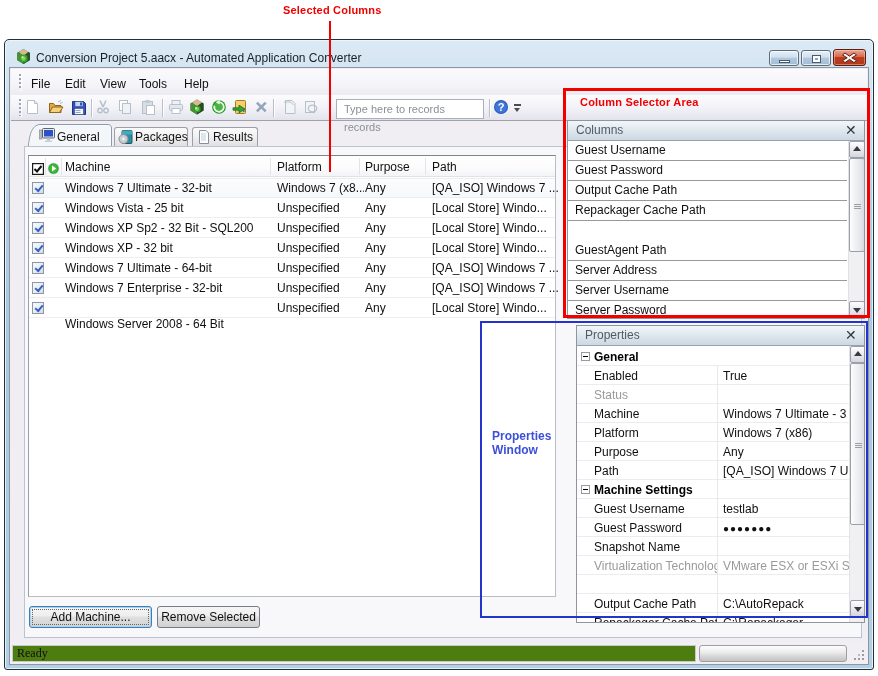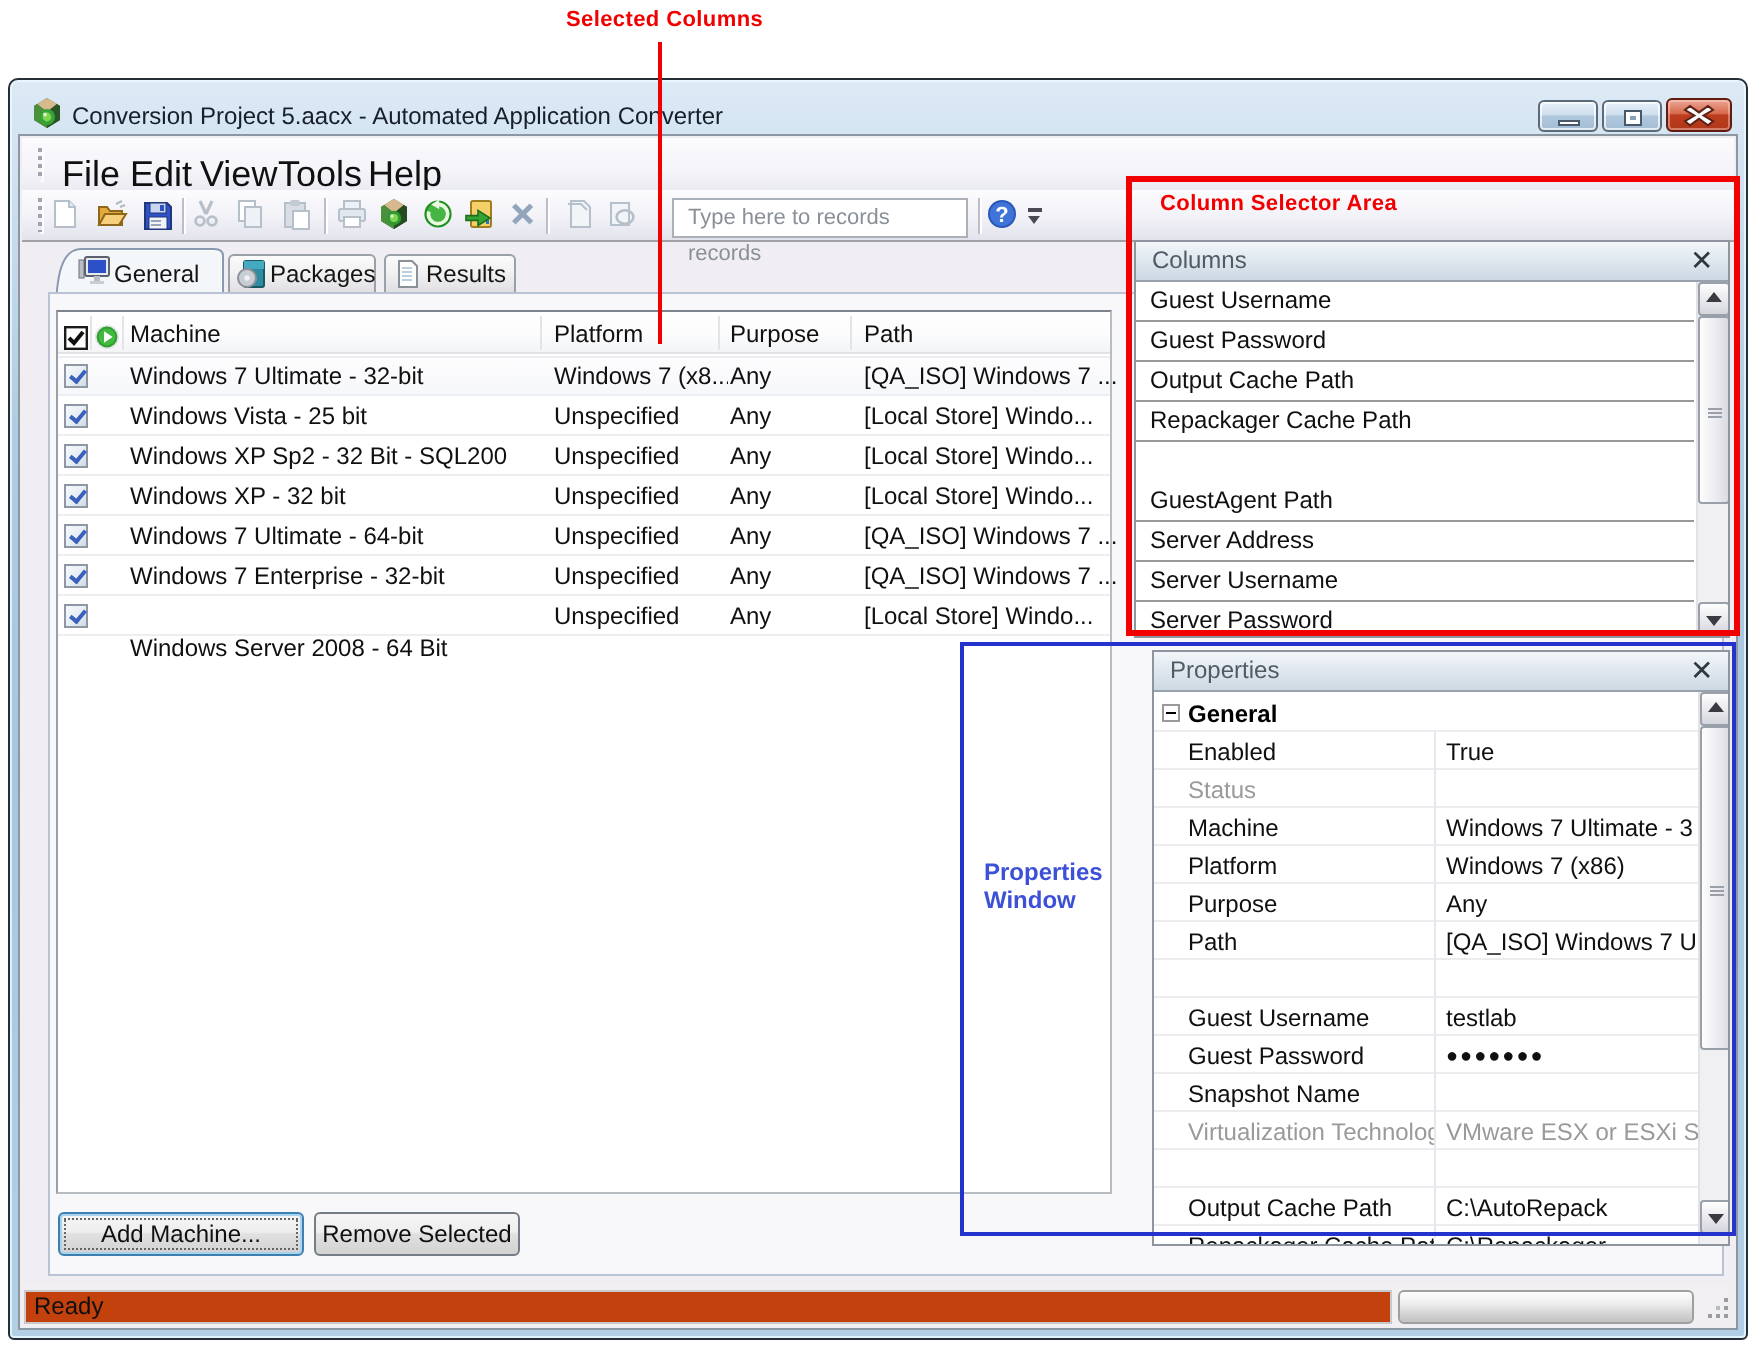--- a/index.html
+++ b/index.html
@@ -6,21 +6,21 @@
 html,body { width:878px; height:676px; background:#ffffff; font-family:"Liberation Sans", sans-serif; overflow:hidden; }
 .abs { position:absolute; }
 #stage { position:relative; width:878px; height:676px; }
 
 #win { left:4px; top:39px; width:870px; height:631px; border:1px solid #242f38; border-radius:5px 5px 3px 3px;
   background:linear-gradient(180deg,#dceaf5 0%,#c4d8ea 15%,#b0cbe2 28%,#a9c6de 55%,#b3cfe6 100%); box-shadow: inset 0 0 0 1px rgba(235,250,255,.8); }
 #apptitle { left:31px; top:11px; font-size:12px; color:#16202a; white-space:nowrap; }
 #client { left:5px; top:28px; width:858px; height:596px; background:#f0eef2; box-shadow:0 0 0 1px #8d97a1; }
 
 #menubar { left:1px; top:1px; width:856px; height:26px; background:linear-gradient(180deg,#fbfbfe 0%,#f4f4f9 60%,#ebebf2 100%); }
-.menuitem { top:8px; font-size:18px; color:#101010; }
+.menuitem { top:8px; font-size:12px; color:#101010; }
 .grip { width:2px; background:repeating-linear-gradient(180deg,#a2a2b0 0 2px,rgba(0,0,0,0) 2px 4px); box-shadow:1px 1px 0 rgba(255,255,255,.8); }
 
 #toolbar { left:1px; top:27px; width:856px; height:26px; background:linear-gradient(180deg,#fcfcfe 0%,#f1f1f7 55%,#e3e3ed 100%); border-bottom:1px solid #a0a1a9; }
 .tbsep { position:absolute; width:1px; height:18px; background:#bcbdc7; box-shadow:1px 0 0 #ffffff; }
 .tico { position:absolute; width:16px; height:16px; }
 #filterbox { left:326px; top:31px; width:148px; height:20px; background:#ffffff; border:1px solid #aab0b8; font-size:11px; color:#8a9098; line-height:18px; padding-left:7px; }
 
 .tabtxt { position:absolute; font-size:12px; color:#151515; }
 #tabpage { left:14px; top:78px; width:838px; height:492px; background:#f8f7f9; border:1px solid #bac3d4; }
 
@@ -371,20 +371,24 @@
         <div class="pgrow" style="top:116px;">
             <div class="pgname">Purpose</div>
             <div class="pgval">Any</div>
           </div>
         <div class="pgline" style="top:134px;"></div>
         <div class="pgrow" style="top:135px;">
             <div class="pgname">Path</div>
             <div class="pgval">[QA_ISO] Windows 7 Ul</div>
           </div>
         <div class="pgline" style="top:153px;"></div>
+        <div class="pgsec" style="top:154px;">
+            <span class="minus"></span>
+            <span style="position:absolute; left:17px; top:3px;">Machine Settings</span>
+          </div>
         <div class="pgline" style="top:172px;"></div>
         <div class="pgrow" style="top:173px;">
             <div class="pgname">Guest Username</div>
             <div class="pgval">testlab</div>
           </div>
         <div class="pgline" style="top:191px;"></div>
         <div class="pgrow" style="top:192px;">
             <div class="pgname">Guest Password</div>
             <div class="pgval" style="font-size:10px; letter-spacing:1px; top:5px;">●●●●●●●</div>
           </div>
@@ -416,21 +420,21 @@
           <div class="sbthumb" style="top:17px; height:162px;">
               <div class="thgrip" style="top:79px;"></div>
             </div>
           <div class="sbbtn" style="top:254px;"><svg width="14" height="15" viewBox="0 0 14 15">
                 <polygon points="7,11 11,6 3,6" fill="#3a3a42"></polygon>
               </svg></div>
         </div>
       </div>
 
       <div id="statusbar" class="abs">
-        <div class="abs" style="left:1px; top:3px; width:684px; height:17px; background:#c2410c; border:1px solid #c8c9cd; font-size:12px; color:#101010; line-height:15px; padding-left:4px;">Ready</div>
+        <div class="abs" style="left:1px; top:3px; width:684px; height:17px; background:#4d7c0f; border:1px solid #c8c9cd; font-size:12px; color:#101010; line-height:15px; padding-left:4px;font-family:Liberation Serif, serif;">Ready</div>
         <div class="abs" style="left:688px; top:3px; width:148px; height:17px; background:linear-gradient(180deg,#fdfdfd 0%,#ededed 40%,#d2d2d2 75%,#c3c3c3 100%); border:1px solid #9f9f9f; border-radius:3px;"></div>
         <div class="abs" style="left:842px; top:5px; width:12px; height:12px;">
           <svg width="12" height="12" viewBox="0 0 12 12">
               <g fill="#9b9ba3">
                 <rect x="9" y="1" width="2" height="2"></rect>
                 <rect x="9" y="5" width="2" height="2"></rect>
                 <rect x="9" y="9" width="2" height="2"></rect>
                 <rect x="5" y="5" width="2" height="2" fill="#babac2"></rect>
                 <rect x="5" y="9" width="2" height="2"></rect>
                 <rect x="1" y="9" width="2" height="2"></rect>

